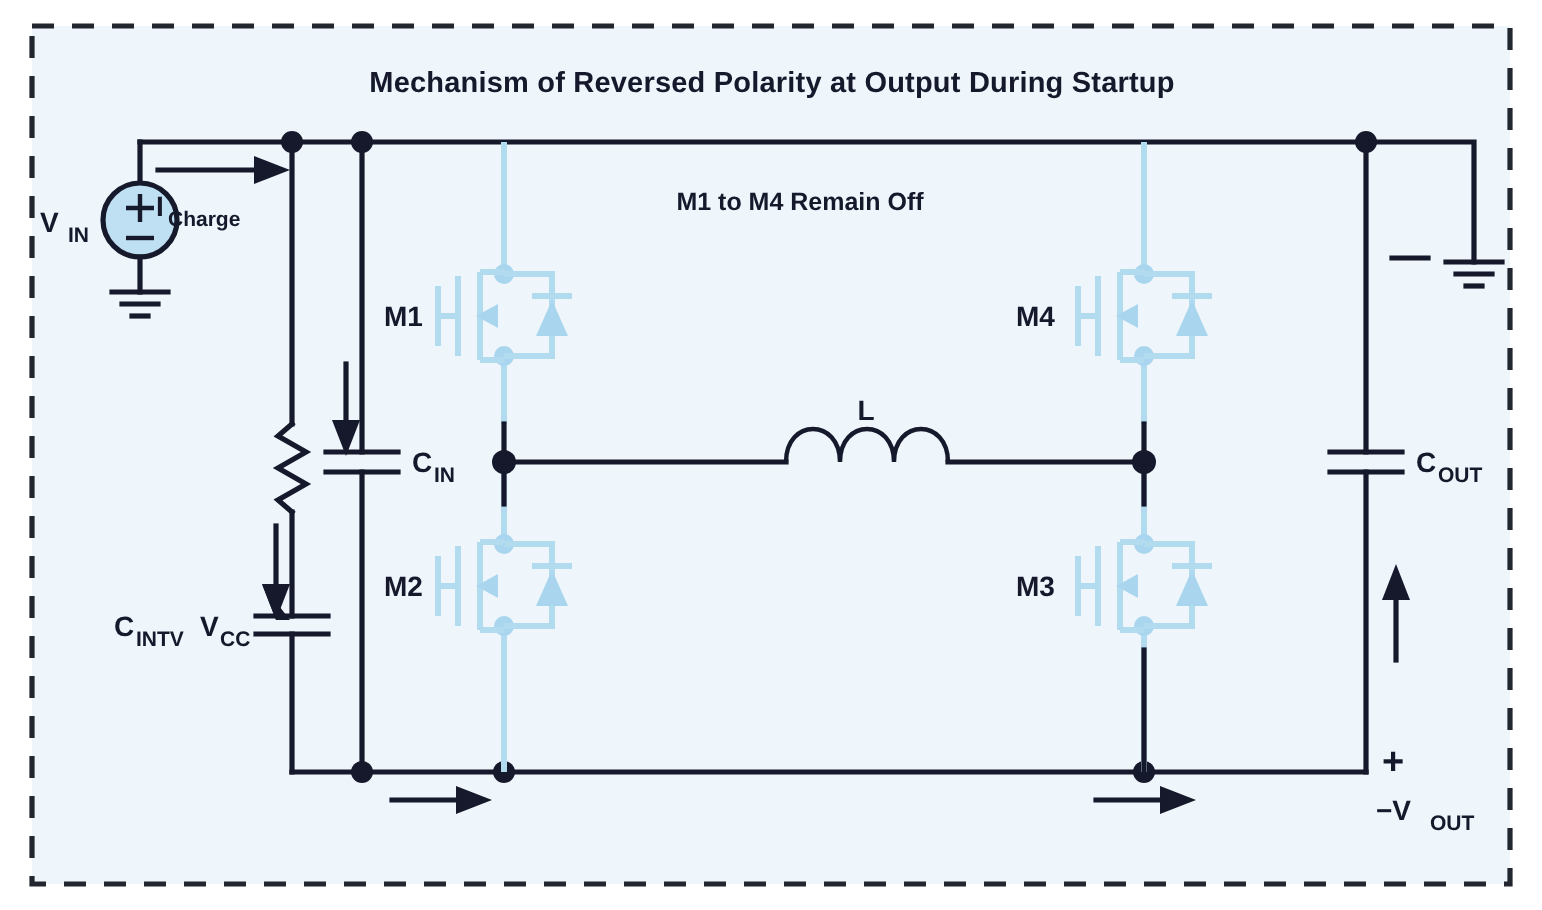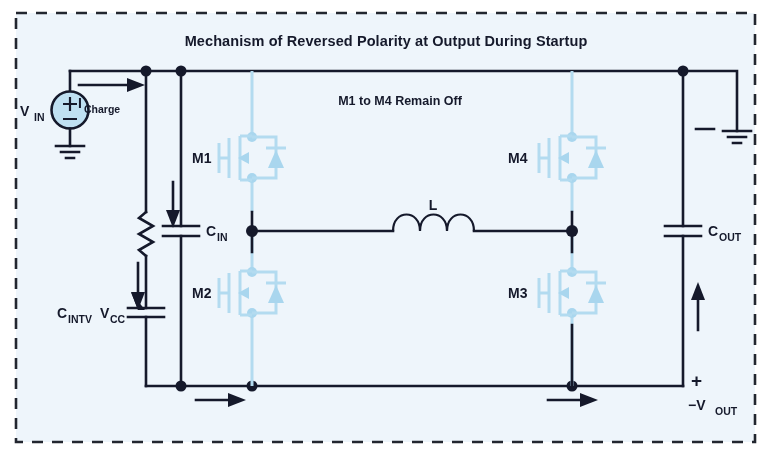--- a/index.html
+++ b/index.html
@@ -7,21 +7,20 @@
     padding: 0;
     background: #ffffff;
   }
   #root {
     position: relative;
     width: 771px;
     height: 455px;
     background: #ffffff;
     font-family: "Liberation Sans", sans-serif;
     overflow: hidden;
-    border-radius: 30px;
   }
   #figure-svg {
     position: absolute;
     left: 0;
     top: 0;
   }
   .lbl {
     font-family: "Liberation Sans", sans-serif;
     font-weight: bold;
     fill: #15192b;

